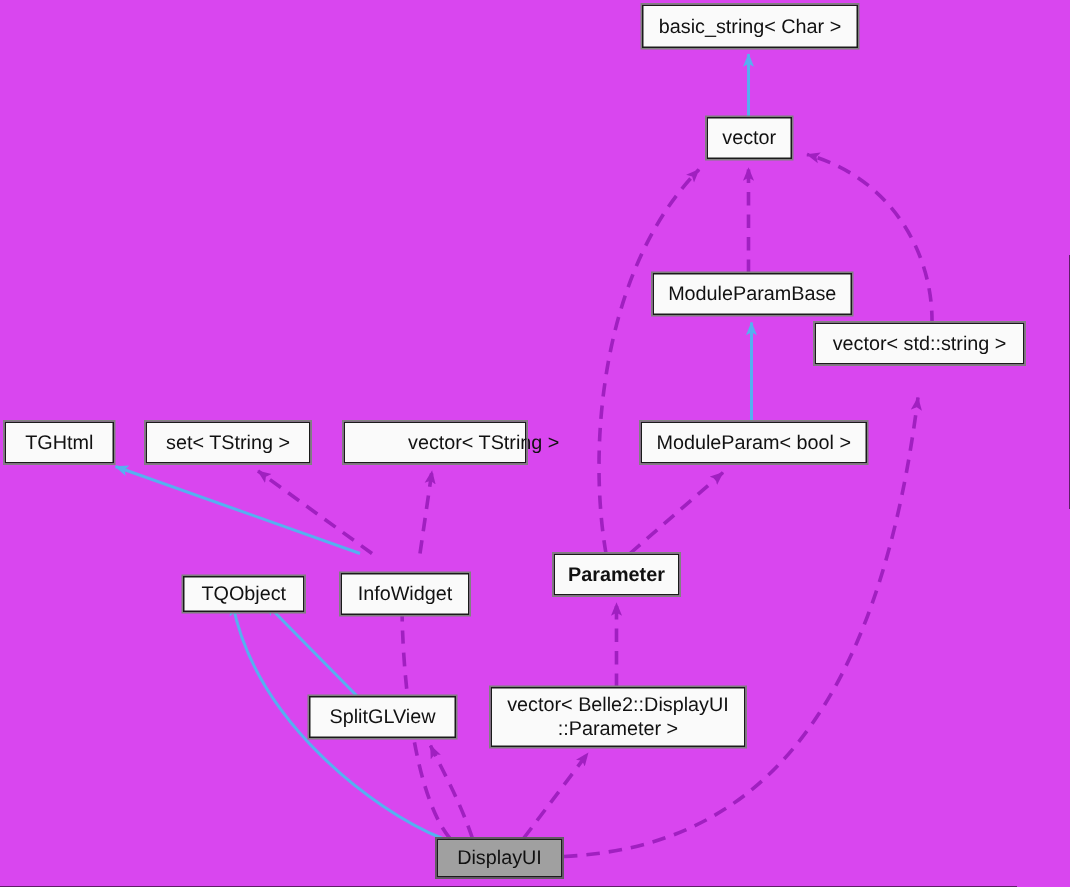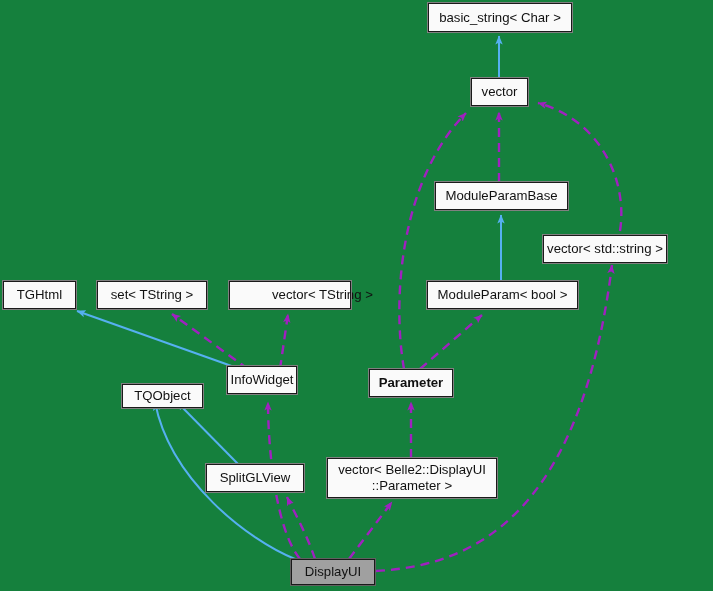--- a/index.html
+++ b/index.html
@@ -5,21 +5,21 @@
 <style>
   html, body {
     margin: 0;
     padding: 0;
     background: #000000;
   }
   #diagram {
     position: relative;
     width: 713px;
     height: 591px;
-    background: #15803d;
+    background: #d946ef;
     overflow: hidden;
     font-family: "Liberation Sans", sans-serif;
   }
   svg.edges {
     position: absolute;
     left: 0;
     top: 0;
     width: 713px;
     height: 591px;
   }
@@ -86,39 +86,39 @@
 
   <div class="node" style="left:428px;top:3px;width:144px;height:29px;">
     <span class="node-label">basic_string&lt; Char &gt;</span>
   </div>
   <div class="node" style="left:471px;top:78px;width:57px;height:28px;">
     <span class="node-label">vector</span>
   </div>
   <div class="node" style="left:435px;top:182px;width:133px;height:28px;">
     <span class="node-label">ModuleParamBase</span>
   </div>
-  <div class="node" style="left:543px;top:235px;width:124px;height:28px;">
+  <div class="node" style="left:543px;top:215px;width:140px;height:28px;">
     <span class="node-label">vector&lt; std::string &gt;</span>
   </div>
   <div class="node" style="left:427px;top:281px;width:151px;height:28px;">
     <span class="node-label">ModuleParam&lt; bool &gt;</span>
   </div>
   <div class="node" style="left:3px;top:281px;width:73px;height:28px;">
     <span class="node-label">TGHtml</span>
   </div>
   <div class="node" style="left:97px;top:281px;width:110px;height:28px;justify-content:center;">
     <span class="node-label">set&lt; TString &gt;</span>
   </div>
   <div class="node" style="left:229px;top:281px;width:122px;height:28px;padding-left:42px;">
     <span class="node-label">vector&lt; TString &gt;</span>
   </div>
   <div class="node" style="left:122px;top:384px;width:81px;height:24px;">
     <span class="node-label">TQObject</span>
   </div>
-  <div class="node" style="left:227px;top:366px;width:70px;height:28px;">
+  <div class="node" style="left:227px;top:382px;width:86px;height:28px;">
     <span class="node-label">InfoWidget</span>
   </div>
   <div class="node" style="left:369px;top:369px;width:84px;height:28px;font-weight:bold;">
     <span class="node-label">Parameter</span>
   </div>
   <div class="node" style="left:206px;top:464px;width:98px;height:28px;">
     <span class="node-label">SplitGLView</span>
   </div>
   <div class="node" style="left:327px;top:458px;width:170px;height:40px;">
     <span class="node-label">vector&lt; Belle2::DisplayUI

